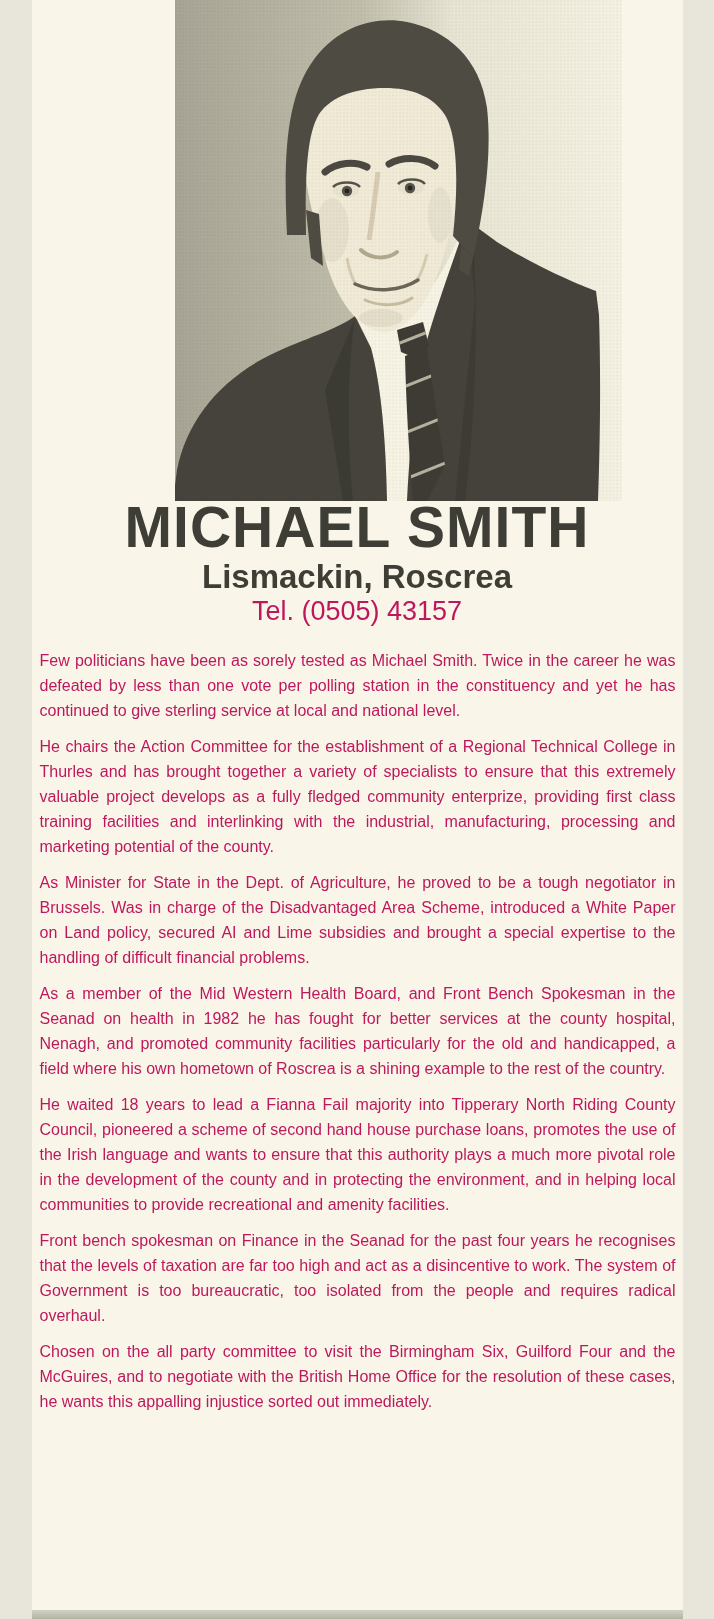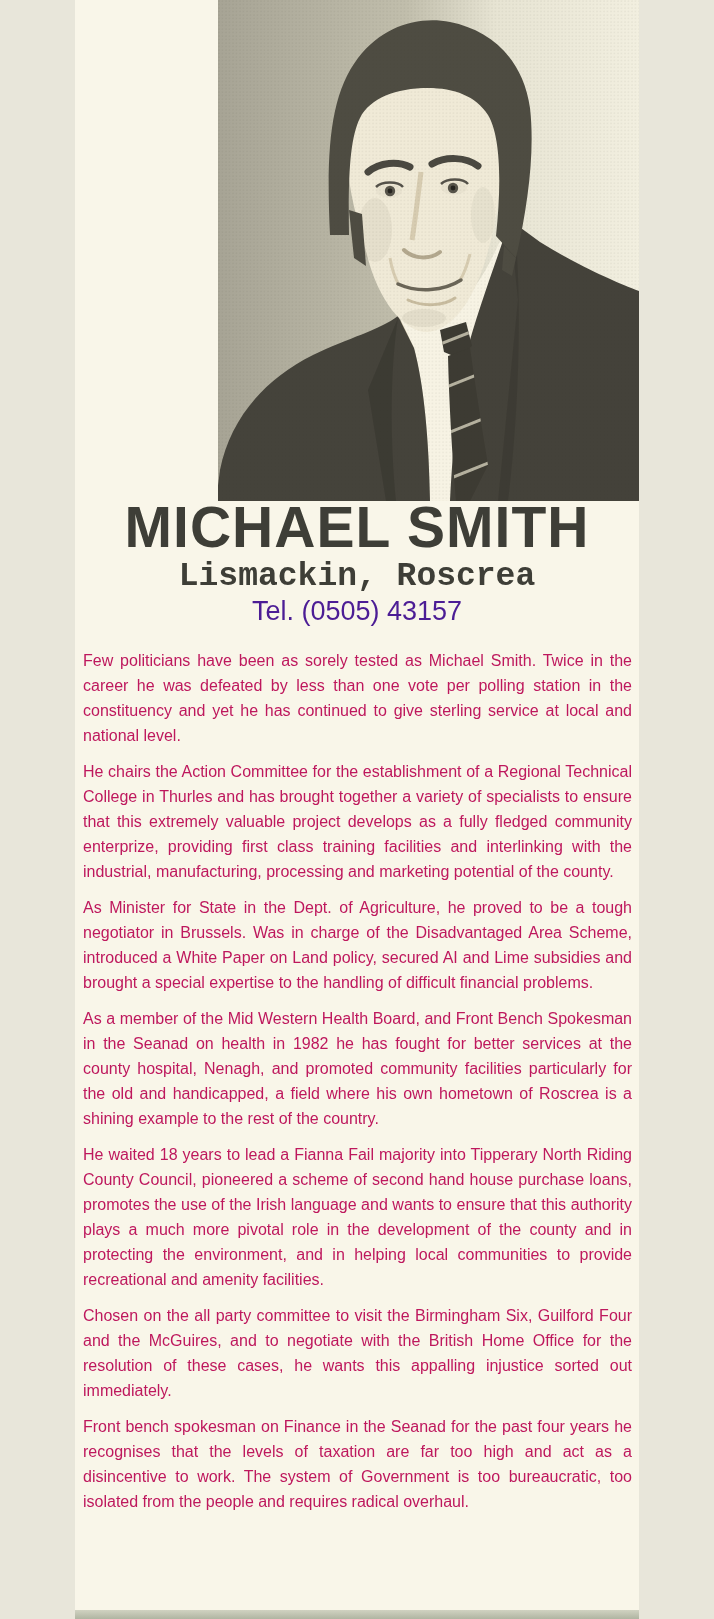--- a/index.html
+++ b/index.html
@@ -1,18 +1,18 @@
 <!DOCTYPE html>
 <html><head>
 <meta charset="utf-8">
 <style>
   html,body { margin:0; padding:0; background:#e8e6da; }
   .page {
     position:relative;
-    width:564px; height:1619px;
+    width:651px; height:1619px;
     margin:0 auto;
     background:#f9f6e9;
     overflow:hidden;
     font-family:"Liberation Sans", sans-serif;
     color:#32322c;
   }
   .photo-wrap {
     position:absolute; left:143px; top:0;
     width:447px; height:501px;
   }
@@ -22,26 +22,26 @@
     text-align:center;
   }
   .candidate-name {
     margin:0;
     font-size:57px; font-weight:bold; letter-spacing:1px;
     color:#3e3e37; line-height:1.05;
   }
   .candidate-location {
     margin:1px 0 0 0;
     font-size:33px; font-weight:bold;
-    color:#3e3e37; line-height:1.1;font-family:Liberation Mono, monospace;
+    color:#3e3e37; line-height:1.1;
   }
   .candidate-phone {
     margin:2px 0 0 0;
     font-size:27px; font-weight:normal;
-    color:#4c1d95; line-height:1.1;
+    color:#be185d; line-height:1.1;
   }
   .bio {
     position:absolute; top:648px; left:8px; right:7px;
   }
   .bio p {
     margin:0 0 11px 0;
     font-size:16px; line-height:25px;
     text-align:justify;
     color:#be185d;
   }
@@ -136,18 +136,18 @@
     <h2 class="candidate-location">Lismackin, Roscrea</h2>
     <h3 class="candidate-phone">Tel. (0505) 43157</h3>
   </div>
 
   <div class="bio">
       <p>Few politicians have been as sorely tested as Michael Smith. Twice in the career he was defeated by less than one vote per polling station in the constituency and yet he has continued to give sterling service at local and national level.</p>
       <p>He chairs the Action Committee for the establishment of a Regional Technical College in Thurles and has brought together a variety of specialists to ensure that this extremely valuable project develops as a fully fledged community enterprize, providing first class training facilities and interlinking with the industrial, manufacturing, processing and marketing potential of the county.</p>
       <p>As Minister for State in the Dept. of Agriculture, he proved to be a tough negotiator in Brussels. Was in charge of the Disadvantaged Area Scheme, introduced a White Paper on Land policy, secured AI and Lime subsidies and brought a special expertise to the handling of difficult financial problems.</p>
       <p>As a member of the Mid Western Health Board, and Front Bench Spokesman in the Seanad on health in 1982 he has fought for better services at the county hospital, Nenagh, and promoted community facilities particularly for the old and handicapped, a field where his own hometown of Roscrea is a shining example to the rest of the country.</p>
       <p>He waited 18 years to lead a Fianna Fail majority into Tipperary North Riding County Council, pioneered a scheme of second hand house purchase loans, promotes the use of the Irish language and wants to ensure that this authority plays a much more pivotal role in the development of the county and in protecting the environment, and in helping local communities to provide recreational and amenity facilities.</p>
+      <p>Front bench spokesman on Finance in the Seanad for the past four years he recognises that the levels of taxation are far too high and act as a disincentive to work. The system of Government is too bureaucratic, too isolated from the people and requires radical overhaul.</p>
       <p>Chosen on the all party committee to visit the Birmingham Six, Guilford Four and the McGuires, and to negotiate with the British Home Office for the resolution of these cases, he wants this appalling injustice sorted out immediately.</p>
-      <p>Front bench spokesman on Finance in the Seanad for the past four years he recognises that the levels of taxation are far too high and act as a disincentive to work. The system of Government is too bureaucratic, too isolated from the people and requires radical overhaul.</p>
     </div>
 
   <div class="scan-edge"></div>
 </div>
 
 </body></html>

